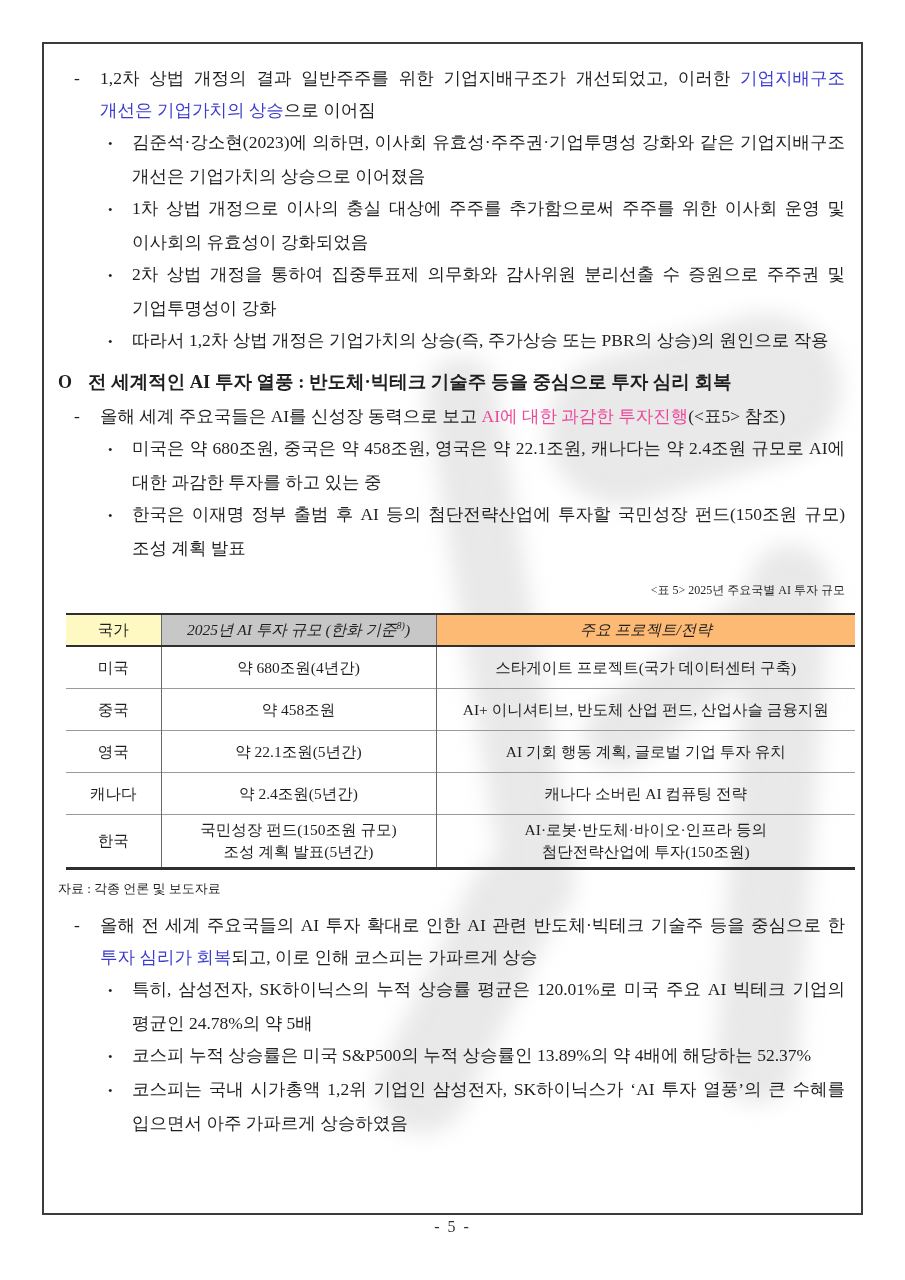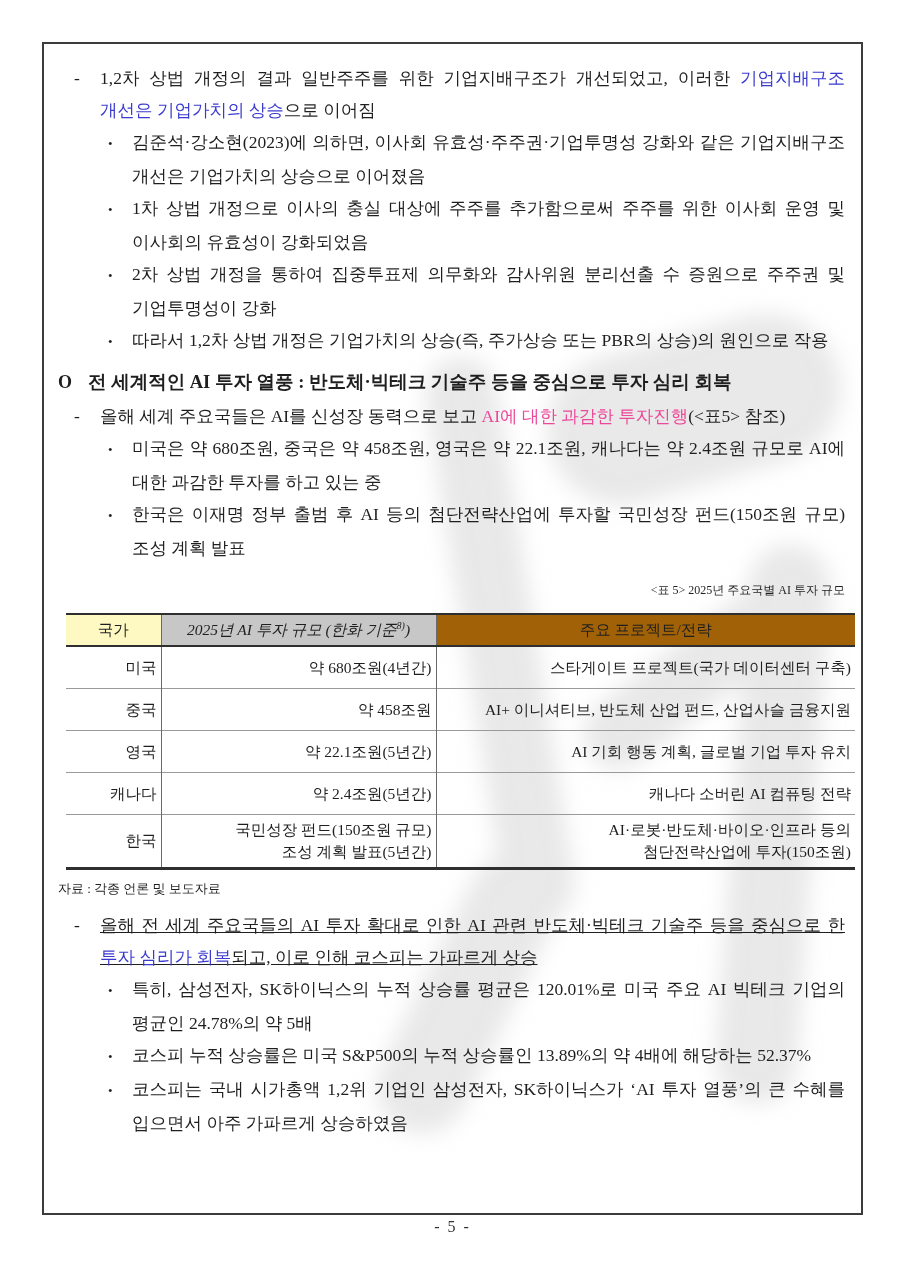--- a/index.html
+++ b/index.html
@@ -31,27 +31,27 @@
   .tbl{
     width:789px;margin-left:-8px;border-collapse:collapse;table-layout:fixed;
     font-size:15.5px;line-height:22px;text-align:center;
     border-top:2px solid #2f2f2f;border-bottom:3px solid #2f2f2f;
   }
   .tbl th,.tbl td{
     border-left:1px solid #6a6a6a;border-right:1px solid #6a6a6a;
     border-top:1px solid #9a9a9a;padding:2px 4px;font-weight:normal;
   }
   .tbl th{background:#c7c7c7;border-bottom:2px solid #2f2f2f;height:26px;}
-  .tbl td{height:37px;text-align:right;}
+  .tbl td{height:37px;}
   .tbl tr.tall td{height:48px;}
   .tbl th:first-child,.tbl td:first-child{border-left:none;}
   .tbl th:last-child,.tbl td:last-child{border-right:none;}
   .tbl sup{font-size:10px;line-height:0;}
   .source{font-size:13px;line-height:24px;margin:7px 0 0 -16px;text-indent:0;}
-  .after-table{margin-top:8px;text-decoration:underline;}
+  .after-table{margin-top:8px;}
   .pageno{position:absolute;left:0;width:905px;top:1218px;text-align:center;font-size:16px;color:#333;letter-spacing:2px;}
 </style>
 </head>
 <body>
 
 <div class="frame">
 
   <svg class="watermark" width="817" height="1169" viewBox="0 0 817 1169">
     <defs>
         <filter id="soft" x="-30%" y="-30%" width="160%" height="160%">
@@ -106,21 +106,21 @@
     <table class="tbl">
       <colgroup>
           <col style="width:95px">
           <col style="width:275px">
           <col style="width:419px">
         </colgroup>
       <thead>
         <tr>
           <th style="background: #fef9c3; margin-top: 40px;">국가</th>
           <th style="background: rgb(199, 199, 199); font-style: italic;"><span>2025년 AI 투자 규모 (한화 기준</span><sup>8)</sup><span>)</span></th>
-          <th style="background: #a16207;">주요 프로젝트/전략</th>
+          <th style="background: #fdba74; font-style: italic;">주요 프로젝트/전략</th>
         </tr>
       </thead>
       <tbody>
         <tr>
           <td>미국</td>
           <td>약 680조원(4년간)</td>
           <td>스타게이트 프로젝트(국가 데이터센터 구축)</td>
         </tr>
         <tr>
           <td>중국</td>

